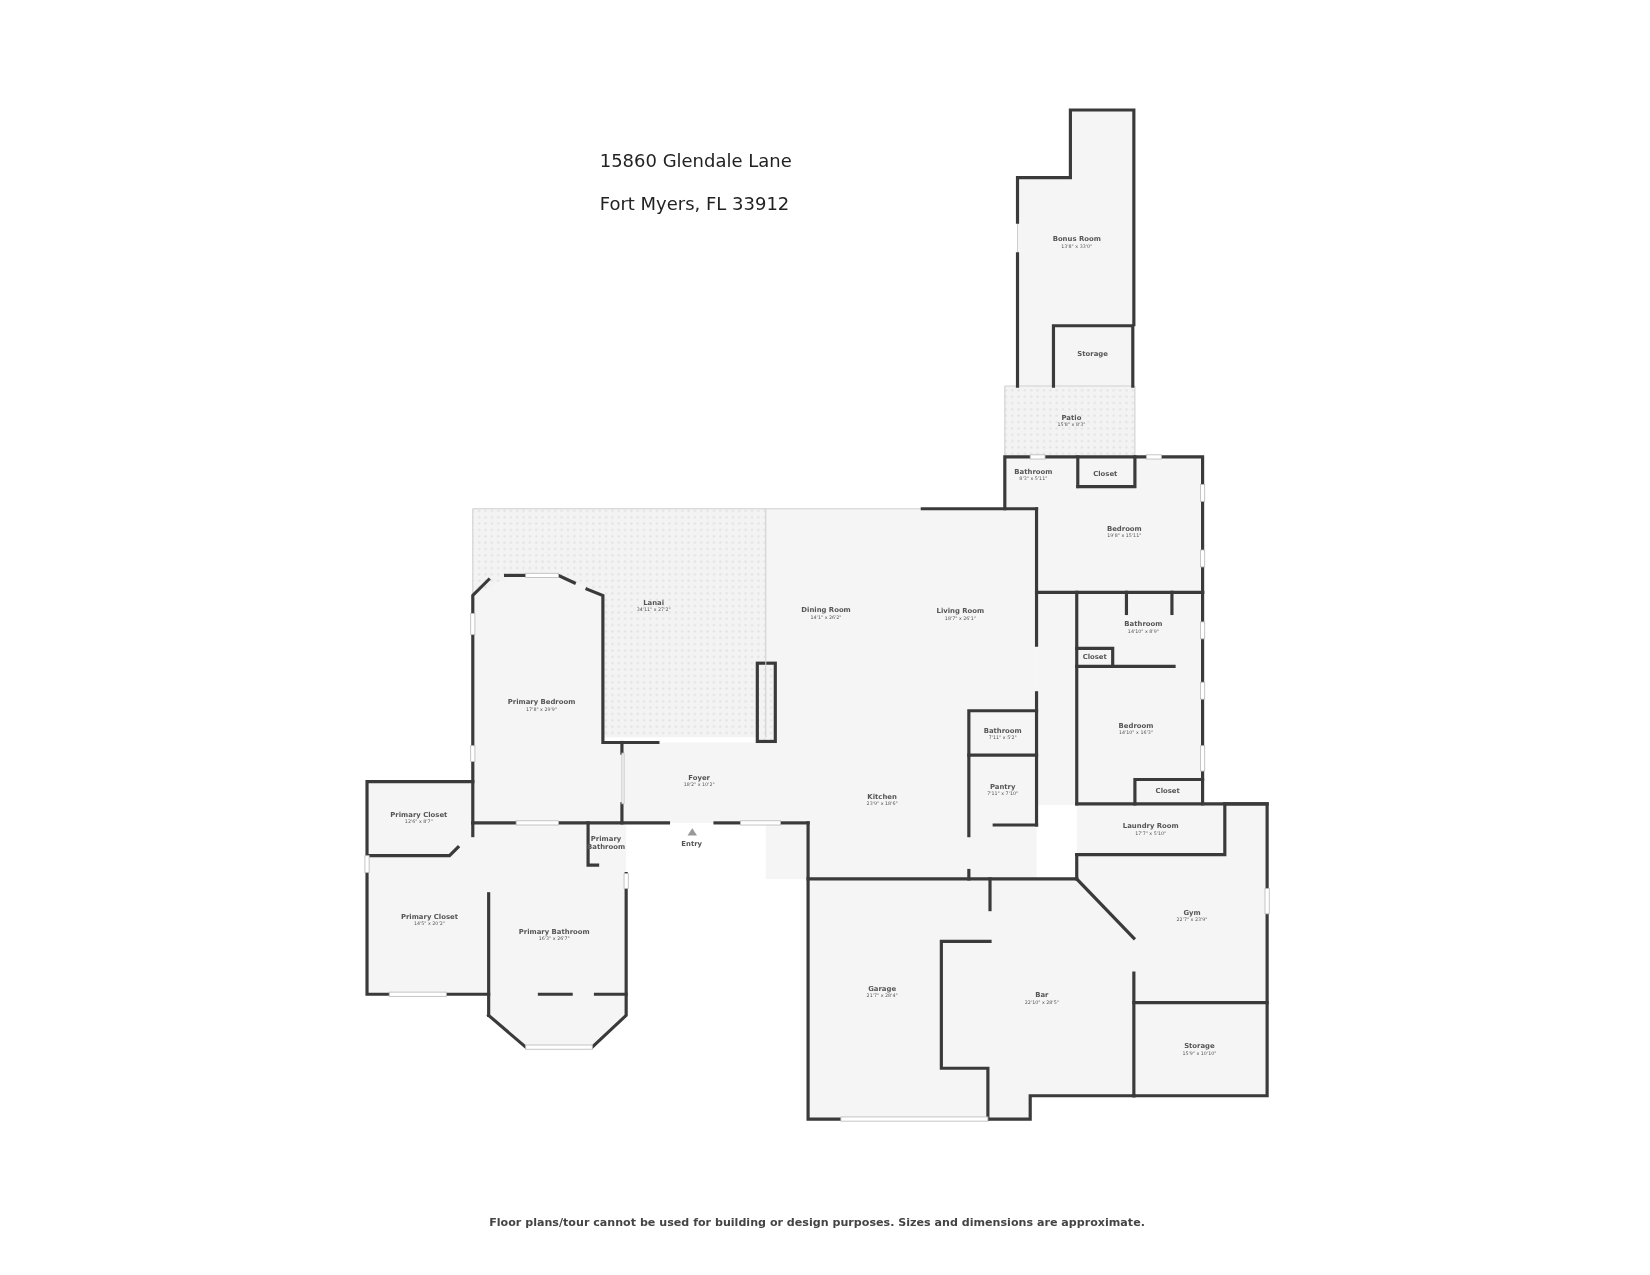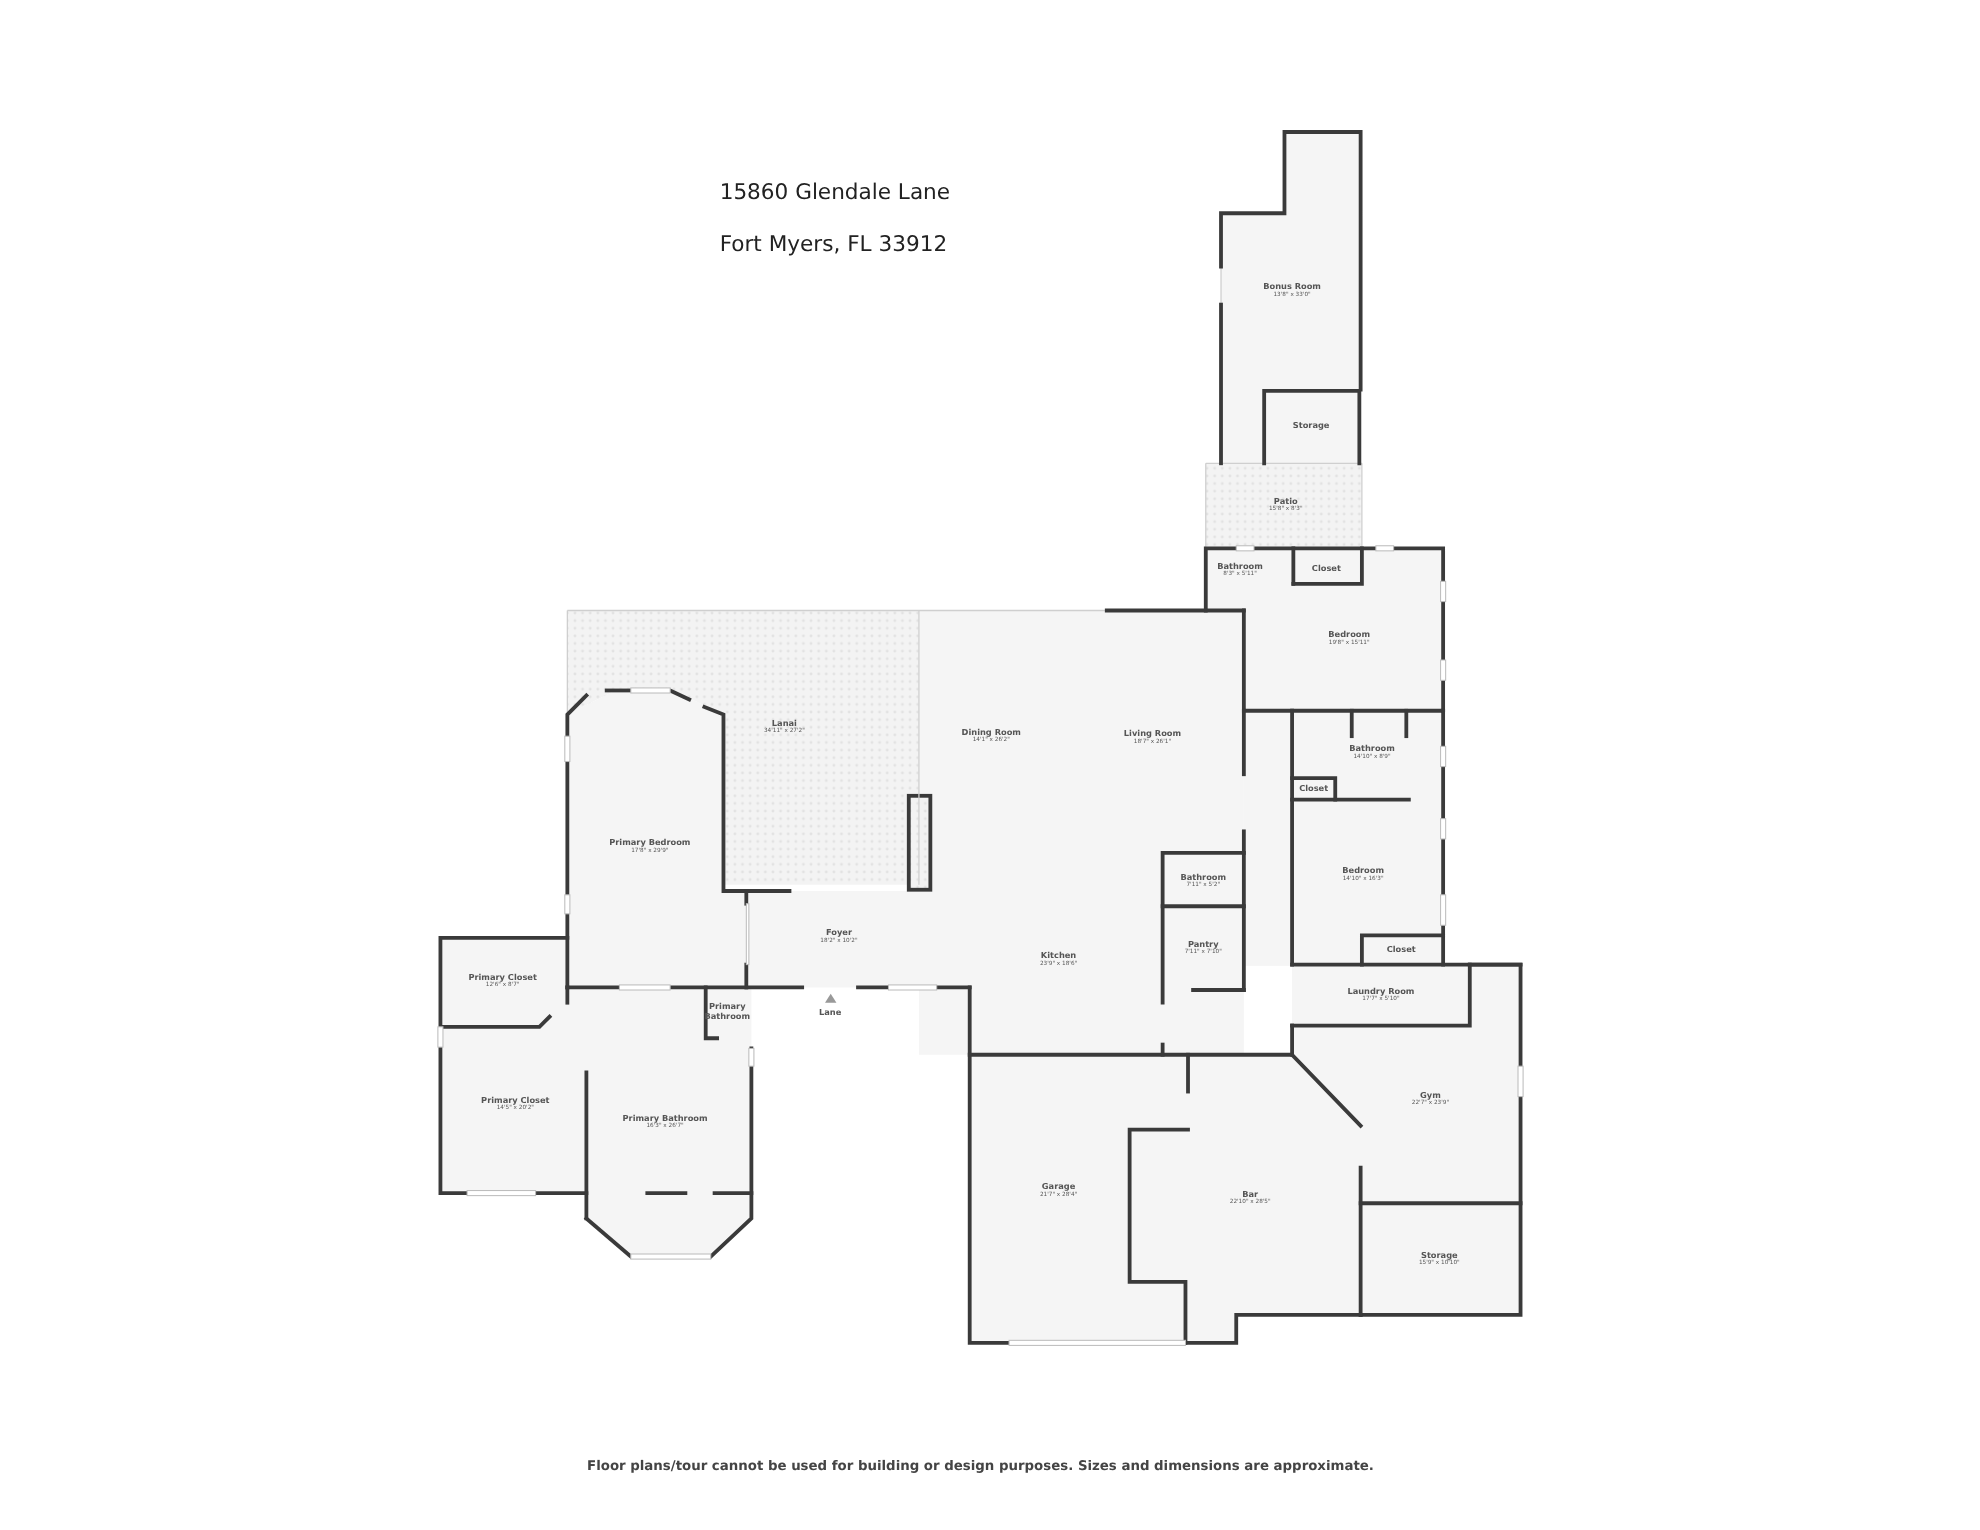--- a/index.html
+++ b/index.html
@@ -229,21 +229,21 @@
       <span class="room-dim">12'6" x 8'7"</span>
     </div>
   <div class="room-label" style="left:1088px;top:784px;">
       <span class="room-name">Laundry Room</span>
       <span class="room-dim">17'7" x 5'10"</span>
     </div>
   <div class="room-label" style="left:573px;top:797px;white-space:normal;width:36px;">
       <span class="room-name">Primary Bathroom</span>
     </div>
   <div class="room-label" style="left:654px;top:798px;">
-      <span class="room-name">Lane</span>
+      <span class="room-name">Entry</span>
     </div>
   <div class="room-label" style="left:406px;top:870px;">
       <span class="room-name">Primary Closet</span>
       <span class="room-dim">14'5" x 20'2"</span>
     </div>
   <div class="room-label" style="left:524px;top:884px;">
       <span class="room-name">Primary Bathroom</span>
       <span class="room-dim">16'3" x 26'7"</span>
     </div>
   <div class="room-label" style="left:1127px;top:866px;">

